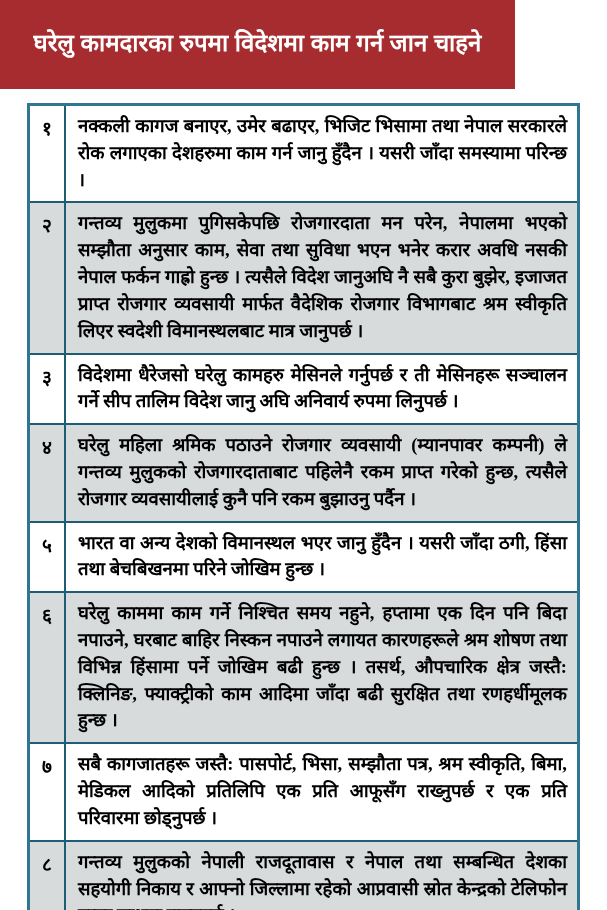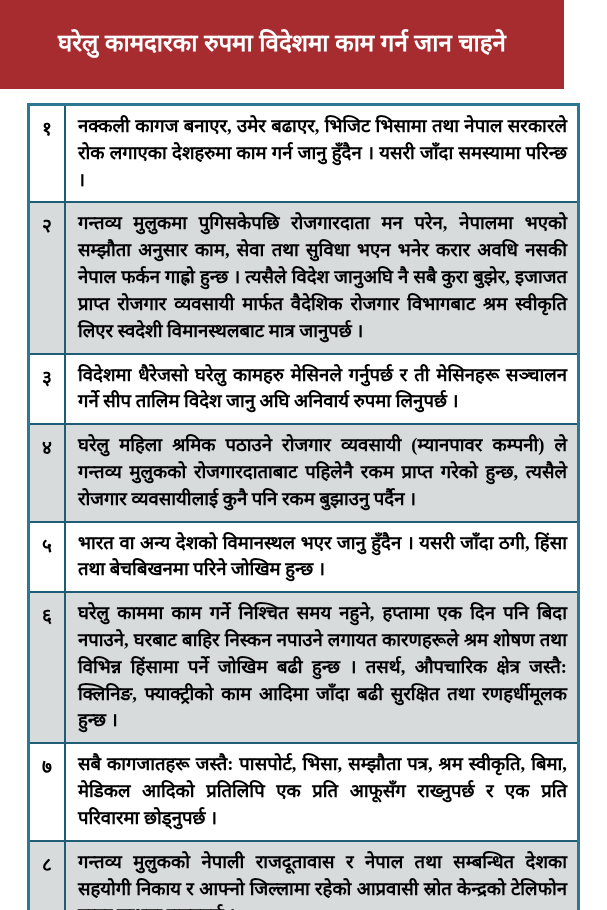--- a/index.html
+++ b/index.html
@@ -10,21 +10,21 @@
   }
   body {
     font-family: "Liberation Serif", "DejaVu Serif", serif;
     color: #000000;
     position: relative;
     height: 910px;
     overflow: hidden;
   }
   .header-band {
     background: #a72c30;
-    width: 564px;
+    width: 515px;
     height: 89px;
     display: flex;
     flex-direction: column;
     justify-content: center;
     align-items: center;
     box-sizing: border-box;
     padding: 6px 10px 8px 10px;
   }
   .header-band .title-line {
     color: #ffffff;

